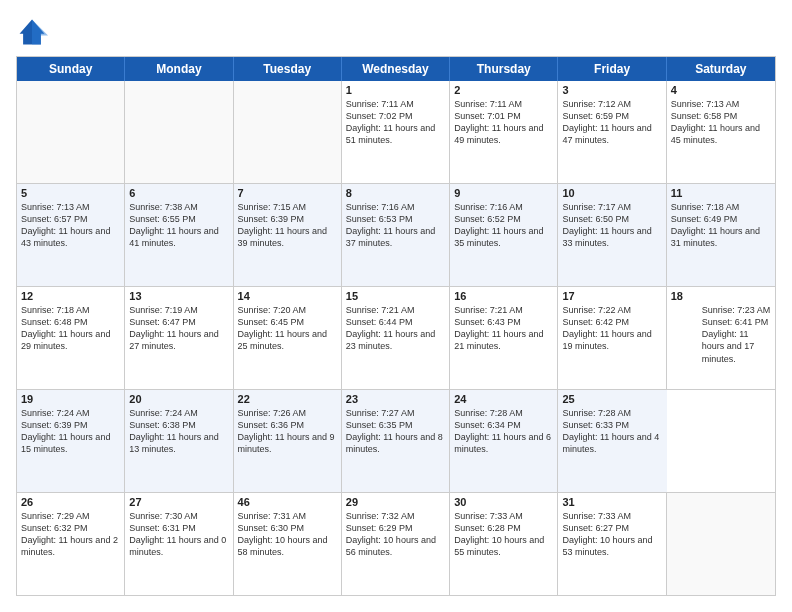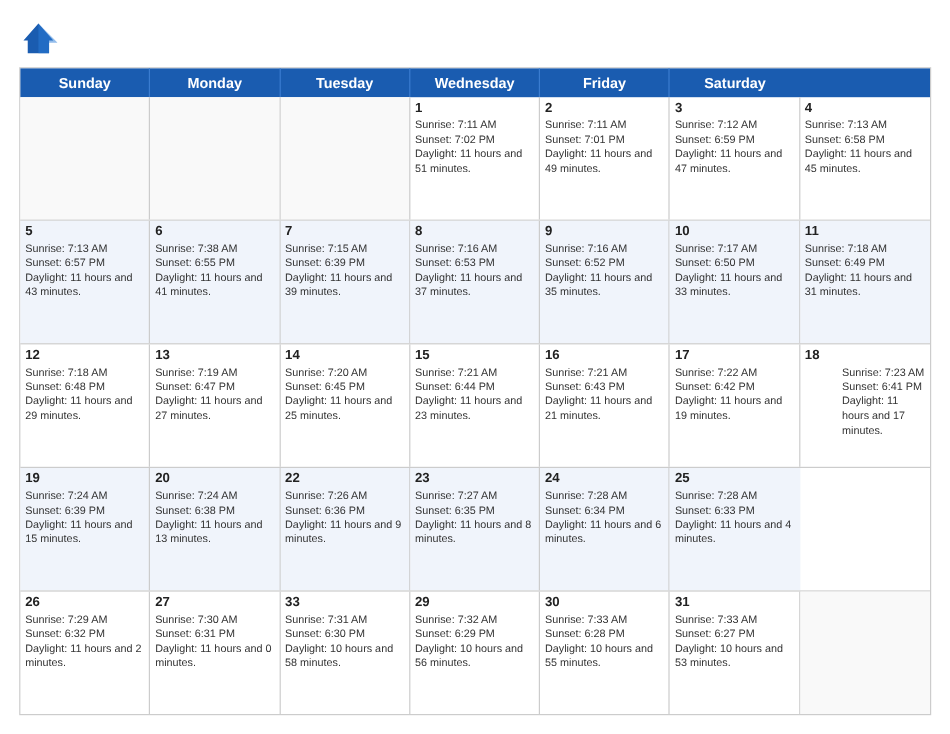--- a/index.html
+++ b/index.html
@@ -129,20 +129,21 @@
       <div class="subtitle"></div>
     </div>
   </div>
 
   <div class="calendar">
     <div class="day-headers">
     <div class="day-header">Sunday</div>
         <div class="day-header">Monday</div>
         <div class="day-header">Tuesday</div>
         <div class="day-header">Wednesday</div>
+        <div class="day-header">Thursday</div>
         <div class="day-header">Friday</div>
         <div class="day-header">Saturday</div>
       </div>
     <div class="weeks">
     <div class="week-row">
           <div class="day-cell empty"></div>
           <div class="day-cell empty"></div>
           <div class="day-cell empty"></div>
           <div class="day-cell">
             <div class="day-num">1</div>
@@ -302,21 +303,21 @@
 Sunset: 6:32 PM
 Daylight: 11 hours and 2 minutes.</div>
           </div>
           <div class="day-cell">
             <div class="day-num">27</div>
             <div class="day-info" style="white-space: pre-line;">Sunrise: 7:30 AM
 Sunset: 6:31 PM
 Daylight: 11 hours and 0 minutes.</div>
           </div>
           <div class="day-cell">
-            <div class="day-num">33</div>
+            <div class="day-num">46</div>
             <div class="day-info" style="white-space: pre-line;">Sunrise: 7:31 AM
 Sunset: 6:30 PM
 Daylight: 10 hours and 58 minutes.</div>
           </div>
           <div class="day-cell">
             <div class="day-num">29</div>
             <div class="day-info" style="white-space: pre-line;">Sunrise: 7:32 AM
 Sunset: 6:29 PM
 Daylight: 10 hours and 56 minutes.</div>
           </div>

